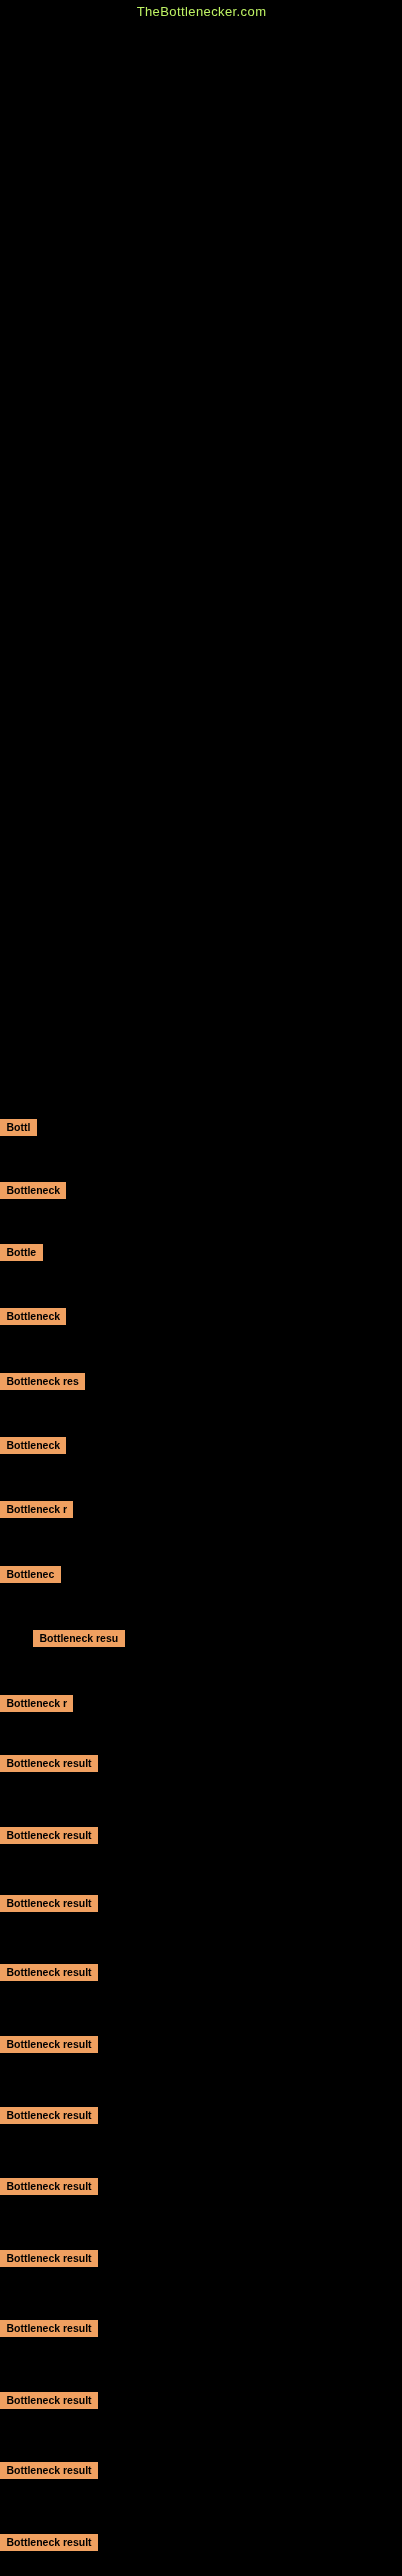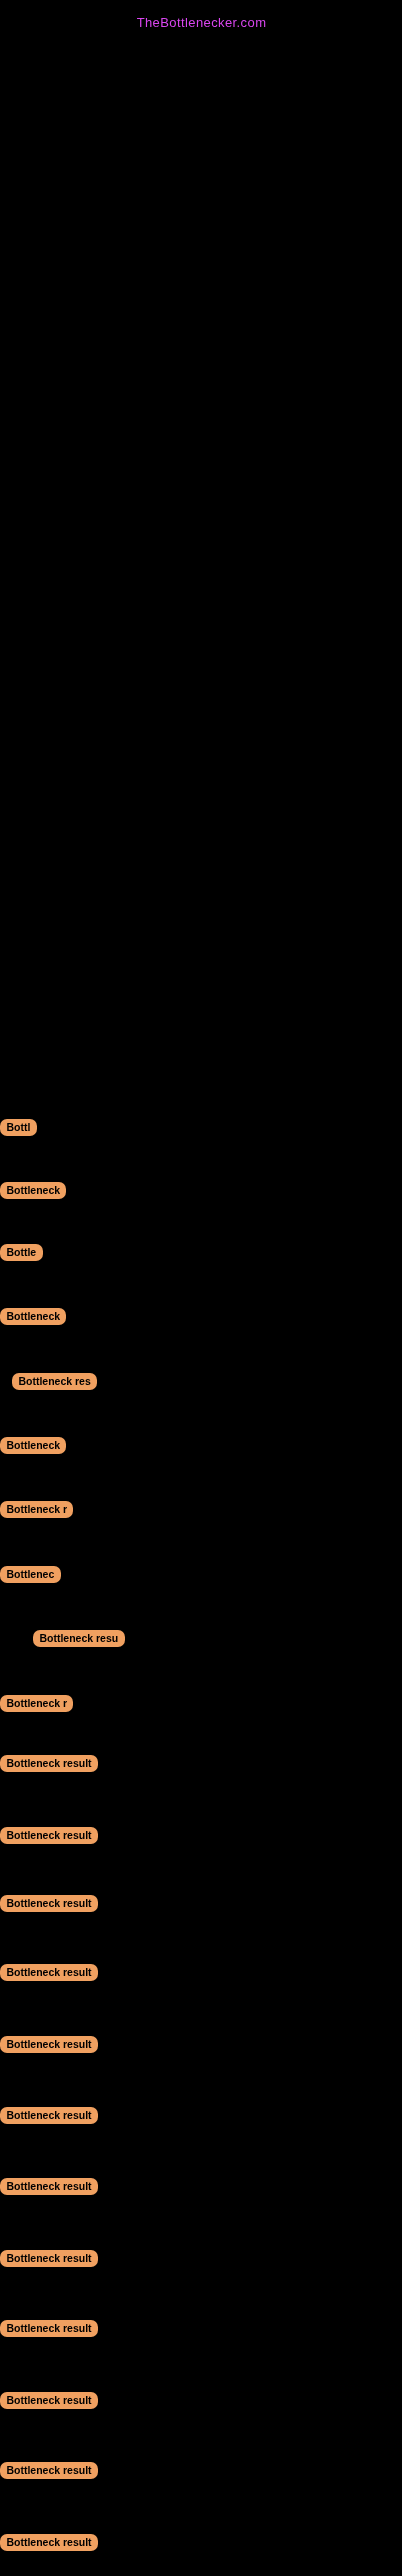--- a/index.html
+++ b/index.html
@@ -10,55 +10,55 @@
 
     body {
       background-color: #000000;
       width: 403px;
       min-height: 2576px;
       font-family: Arial, sans-serif;
       position: relative;
     }
 
     .site-title {
-      color: #d946ef;
+      color: #bef264;
       font-size: 13px;
       text-align: center;
-      padding-top: 15px;
+      padding-top: 4px;
       letter-spacing: 0.4px;
     }
 
     .bottleneck-badge {
       background-color: #f0a060;
       color: #000000;
       font-size: 10.5px;
       font-weight: bold;
       padding: 2.4px 6.4px;
       display: inline-block;
-      border-radius: 7px;
+      border-radius: 0;
       white-space: nowrap;
       overflow: hidden;
     }
 
     .result-row {
       position: absolute;
       left: 0;
     }
   </style>
 </head>
 <body>
 
 <div class="site-title">TheBottlenecker.com</div>
 
 <div id="results-container">
     <div class="result-row" style="top: 1119px; left: 0px;"><span class="bottleneck-badge" style="max-width: 52px;">Bottl</span></div>
     <div class="result-row" style="top: 1182px; left: 0px;"><span class="bottleneck-badge" style="max-width: 76px;">Bottleneck</span></div>
     <div class="result-row" style="top: 1244px; left: 0px; text-align: right;"><span class="bottleneck-badge" style="max-width: 56px;">Bottle</span></div>
     <div class="result-row" style="top: 1308px; left: 0px;"><span class="bottleneck-badge" style="max-width: 76px;">Bottleneck</span></div>
-    <div class="result-row" style="top: 1373px; left: 0px; padding-left: 12px;"><span class="bottleneck-badge" style="max-width: 97px;">Bottleneck res</span></div>
+    <div class="result-row" style="top: 1373px; left: 0px;"><span class="bottleneck-badge" style="max-width: 97px;">Bottleneck res</span></div>
     <div class="result-row" style="top: 1437px; left: 0px;"><span class="bottleneck-badge" style="max-width: 76px;">Bottleneck</span></div>
     <div class="result-row" style="top: 1501px; left: 0px;"><span class="bottleneck-badge" style="max-width: 85px;">Bottleneck r</span></div>
     <div class="result-row" style="top: 1566px; left: 0px;"><span class="bottleneck-badge" style="max-width: 68px; text-align: center;">Bottlenec</span></div>
     <div class="result-row" style="top: 1630px; left: 0px; margin-left: 33px;"><span class="bottleneck-badge" style="max-width: 105px;">Bottleneck resu</span></div>
     <div class="result-row" style="top: 1695px; left: 0px;"><span class="bottleneck-badge" style="max-width: 85px;">Bottleneck r</span></div>
     <div class="result-row" style="top: 1755px; left: 0px;"><span class="bottleneck-badge" style="max-width: 113px;">Bottleneck result</span></div>
     <div class="result-row" style="top: 1827px; left: 0px;"><span class="bottleneck-badge" style="max-width: 117px;">Bottleneck result</span></div>
     <div class="result-row" style="top: 1895px; left: 0px;"><span class="bottleneck-badge" style="max-width: 117px;">Bottleneck result</span></div>
     <div class="result-row" style="top: 1964px; left: 0px;"><span class="bottleneck-badge" style="max-width: 121px;">Bottleneck result</span></div>
     <div class="result-row" style="top: 2036px; left: 0px;"><span class="bottleneck-badge" style="max-width: 121px;">Bottleneck result</span></div>

